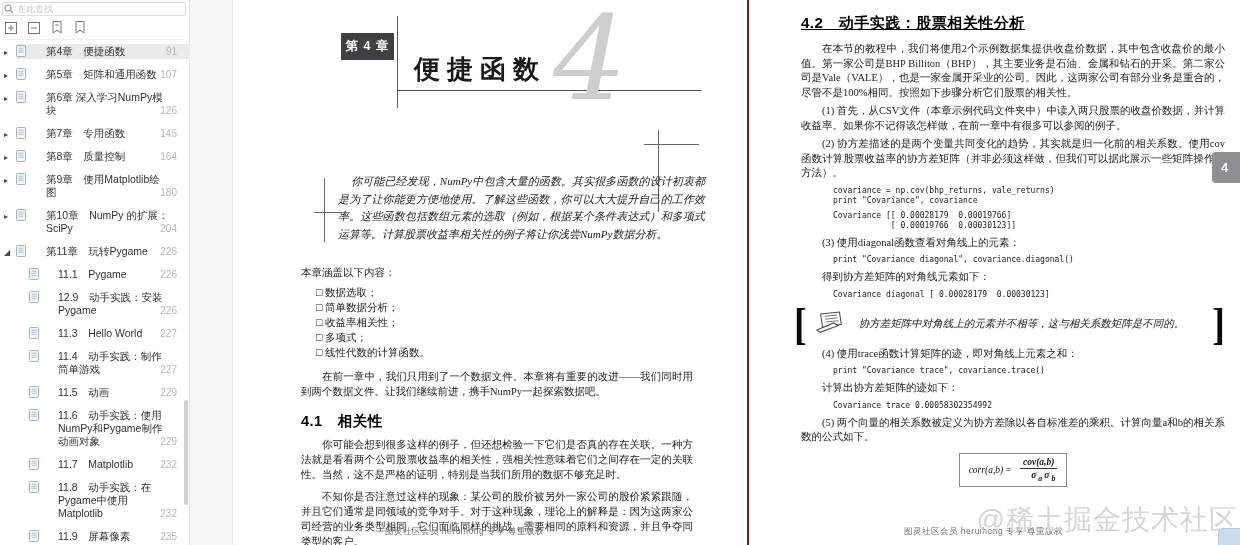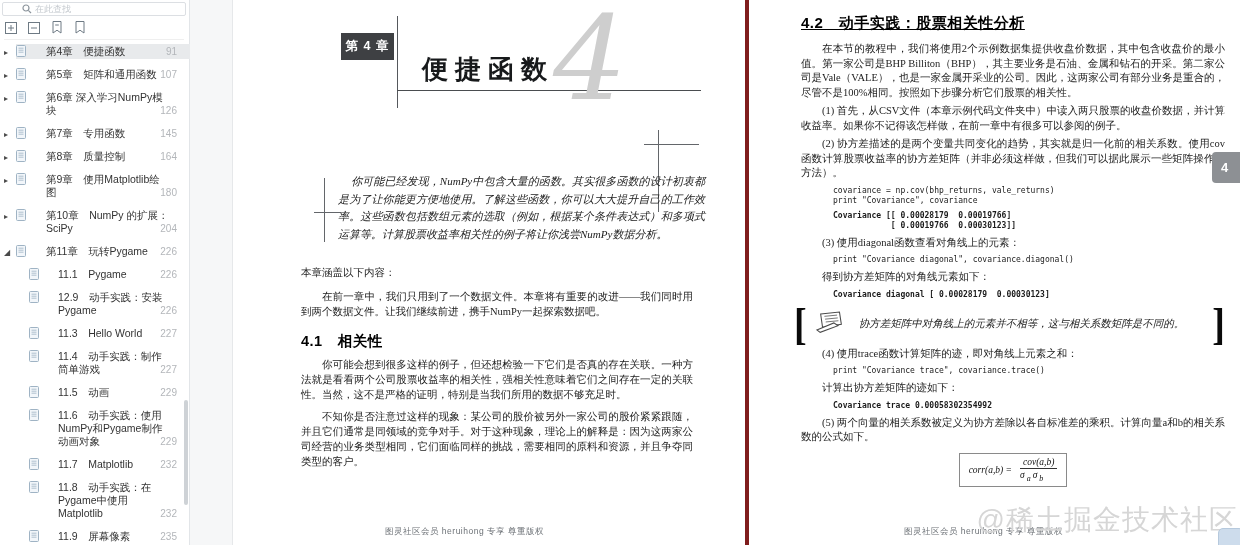--- a/index.html
+++ b/index.html
@@ -2,47 +2,47 @@
 <html><head>
 <meta charset="utf-8">
 <style>
   * { margin:0; padding:0; box-sizing:border-box; }
   html,body { width:1240px; height:545px; overflow:hidden; }
   body { font-family:"Liberation Sans", sans-serif; background:#f6f7f8; }
   .app { position:relative; width:1240px; height:545px; background:#f6f7f8; overflow:hidden; }
 
   
   .sidebar { position:absolute; left:0; top:0; width:190px; height:545px; background:#fff; border-right:1px solid #e2e5e8; z-index:5; }
-  .search-box { position:absolute; left:2px; top:2px; width:184px; height:14px; border:1px solid #dcdfe3; border-radius:2px; background:#fff; display:flex; align-items:center; padding:0 19px; }
+  .search-box { position:absolute; left:2px; top:2px; width:184px; height:14px; border:1px solid #dcdfe3; border-radius:2px; background:#fff; display:flex; align-items:center; padding:0 1px; }
   .search-box input { border:none; outline:none; font-size:9px; color:#444; width:100%; font-family:"Liberation Sans", sans-serif; }
   .search-box input::placeholder { color:#c3c8cd; }
   .search-icon { display:flex; margin-right:3px; flex:none; }
   .toolbar { position:absolute; left:4px; top:21px; display:flex; gap:9px; width:180px; border-bottom:1px solid #efefef; padding-bottom:5px; }
   .tool-btn { width:14px; height:13px; display:flex; align-items:center; justify-content:center; background:none; border:none; cursor:pointer; padding:0; }
   .toc { position:absolute; left:0; top:44px; width:190px; bottom:0; overflow:hidden; }
   .toc-item { position:relative; margin:0 0 8px 16px; padding:1px 20px 1px 30px; font-size:10.5px; line-height:13px; color:#333; }
   .toc-item.selected { background:#e8eaec; }
   .toc-item .arrow { position:absolute; left:-12px; top:2px; font-size:8px; color:#4a4a4a; }
   .toc-item .book-icon { position:absolute; left:0px; top:1px; }
   .toc-item.sub { padding-left:42px; }
   .toc-item.sub .book-icon { left:13px; }
   .toc-label { display:block; }
   .pagenum { position:absolute; right:13px; bottom:1px; font-size:10px; color:#b3b6ba; }
   .sidebar-scrollbar { position:absolute; right:1px; top:400px; width:4px; height:105px; background:#ced2d6; border-radius:2px; }
 
   
-  .page { position:absolute; top:0; height:545px; background:#fff; border-left:1px solid #e6e8ea; border-right:4px solid #7f1d1d; overflow:hidden; }
+  .page { position:absolute; top:0; height:545px; background:#fff; border-left:1px solid #e6e8ea; border-right:2px solid #7f1d1d; overflow:hidden; }
   .left-page { left:232px; width:517px; }
   .right-page { left:749px; width:491px; border-left:none; border-right:none; }
 
   
   .badge { position:absolute; left:108px; top:33px; width:53px; height:27px; background:#3e4043; color:#fff; font-size:12.5px; font-weight:bold; display:flex; align-items:center; justify-content:center; letter-spacing:1px; }
   .hdr-vline  { position:absolute; left:164px; top:16px; width:1px; height:92px; background:#55585c; }
   .hdr-rule   { position:absolute; left:164px; top:90px; width:304px; height:1px; background:#4a4d50; }
-  .chap-title { position:absolute; left:189px; top:52px; font-size:26px; font-weight:bold; letter-spacing:7px; color:#17191b; }
+  .chap-title { position:absolute; left:181px; top:52px; font-size:26px; font-weight:bold; letter-spacing:7px; color:#17191b; }
   .chap-num   { position:absolute; left:320px; top:0px; font-family:"DejaVu Serif", serif; font-style:italic; font-size:116px; line-height:1.02; color:#cecece; }
   .mark { position:absolute; background:#63666a; }
   .mark-r-v { left:425px; top:130px; width:1px; height:82px; }
   .mark-r-h { left:411px; top:144px; width:55px; height:1px; }
   .mark-l-v { left:91px;  top:178px; width:1px; height:64px; }
   .mark-l-h { left:81px;  top:212px; width:27px; height:1px; }
 
   .intro { position:absolute; left:105px; top:173px; width:367px; font:italic 11px/17.5px "Liberation Serif", serif; color:#222; text-align:justify; text-indent:1.2em; }
   .left-body { position:absolute; left:68px; top:265px; width:392px; font:10.5px/15px "Liberation Serif", serif; color:#1c1c1c; text-align:justify; }
   .lead { margin-bottom:5px; }
@@ -52,29 +52,29 @@
   .bp { text-indent:2em; margin-top:7px; }
   .page-footer { position:absolute; bottom:7px; font-size:8.5px; color:#6d7277; font-family:"Liberation Sans", sans-serif; letter-spacing:0.5px; }
   .left-page .page-footer { left:152px; }
   .right-page .page-footer { left:155px; }
 
   
   .right-inner { position:absolute; left:52px; top:14px; width:424px; }
   .rp-heading { font-weight:bold; font-size:15px; color:#000; margin-bottom:9px; letter-spacing:0.5px;text-decoration:underline; }
   .rp-para { font:10.5px/14.5px "Liberation Serif", serif; text-indent:2em; text-align:justify; margin:4px 0; color:#1c1c1c; }
   .code-block { font:8px/10px "DejaVu Sans Mono", monospace; margin:5px 0 5px 32px; white-space:pre; color:#1a1a1a; }
-  .code-block.output { font-weight:bold; }
+  .code-block.output { font-weight:normal; }
   .note { display:flex; align-items:center; margin:4px 0 4px -7px; }
   .bracket { font-family:"Liberation Serif", serif; font-weight:bold; font-size:38px; line-height:38px; color:#0a0a0a; transform:scaleY(1.15); }
   .note-icon { margin:0 12px 0 8px; flex:none; }
   .note-text { flex:1; font:italic 10.5px/15px "Liberation Serif", serif; color:#222; padding-right:10px; }
   .formula-wrap { text-align:center; margin:8px 0 2px; }
   .formula-box { display:inline-block; border:1px solid #8a8a8a; padding:3px 9px 4px; font:italic 9.5px "Liberation Serif", serif; color:#111; background:#fff; }
   .f-lhs { vertical-align:middle; }
-  .frac { display:inline-block; vertical-align:middle; text-align:left; margin-left:8px; }
+  .frac { display:inline-block; vertical-align:middle; text-align:right; margin-left:8px;font-weight:bold; }
   .frac .num { display:block; border-bottom:1px solid #333; padding:0 3px 1px; }
   .frac .den { display:block; padding-top:1px; letter-spacing:2px; }
 
   
   .chapter-tab { position:absolute; right:0; top:152px; width:28px; height:31px; background:#8d9094; color:#fff; font-weight:bold; font-size:13px; border-radius:4px 0 0 4px; display:flex; align-items:center; padding-left:9px; z-index:8; }
   .watermark { position:absolute; right:2px; top:501px; font-size:28px; color:#d6d6d6; letter-spacing:1px; z-index:7; white-space:nowrap; }
   .fab { position:absolute; right:-4px; bottom:-5px; width:26px; height:22px; background:#cddcec; border:1px solid #b6c9dd; border-radius:5px; z-index:9; cursor:pointer; }
 </style>
 </head>
 <body>
@@ -316,20 +316,27 @@
     <div class="chap-num">4</div>
     <div class="mark mark-r-v"></div>
     <div class="mark mark-r-h"></div>
     <div class="mark mark-l-v"></div>
     <div class="mark mark-l-h"></div>
 
     <div class="intro">你可能已经发现，NumPy中包含大量的函数。其实很多函数的设计初衷都是为了让你能更方便地使用。了解这些函数，你可以大大提升自己的工作效率。这些函数包括数组元素的选取（例如，根据某个条件表达式）和多项式运算等。计算股票收益率相关性的例子将让你浅尝NumPy数据分析。</div>
 
     <div class="left-body">
       <div class="lead">本章涵盖以下内容：</div>
+      <div>
+          <div class="bullet-item">□ 数据选取；</div>
+          <div class="bullet-item">□ 简单数据分析；</div>
+          <div class="bullet-item">□ 收益率相关性；</div>
+          <div class="bullet-item">□ 多项式；</div>
+          <div class="bullet-item">□ 线性代数的计算函数。</div>
+        </div>
       <div class="after">在前一章中，我们只用到了一个数据文件。本章将有重要的改进——我们同时用到两个数据文件。让我们继续前进，携手NumPy一起探索数据吧。</div>
       <div class="sec-heading">4.1　相关性</div>
       <div class="bp">你可能会想到很多这样的例子，但还想检验一下它们是否真的存在关联。一种方法就是看看两个公司股票收益率的相关性，强相关性意味着它们之间存在一定的关联性。当然，这不是严格的证明，特别是当我们所用的数据不够充足时。</div>
       <div class="bp">不知你是否注意过这样的现象：某公司的股价被另外一家公司的股价紧紧跟随，并且它们通常是同领域的竞争对手。对于这种现象，理论上的解释是：因为这两家公司经营的业务类型相同，它们面临同样的挑战，需要相同的原料和资源，并且争夺同类型的客户。</div>
     </div>
     <div class="page-footer">图灵社区会员 heruihong 专享 尊重版权</div>
   </div>
 
   <div class="page right-page">
     <div class="right-inner">

